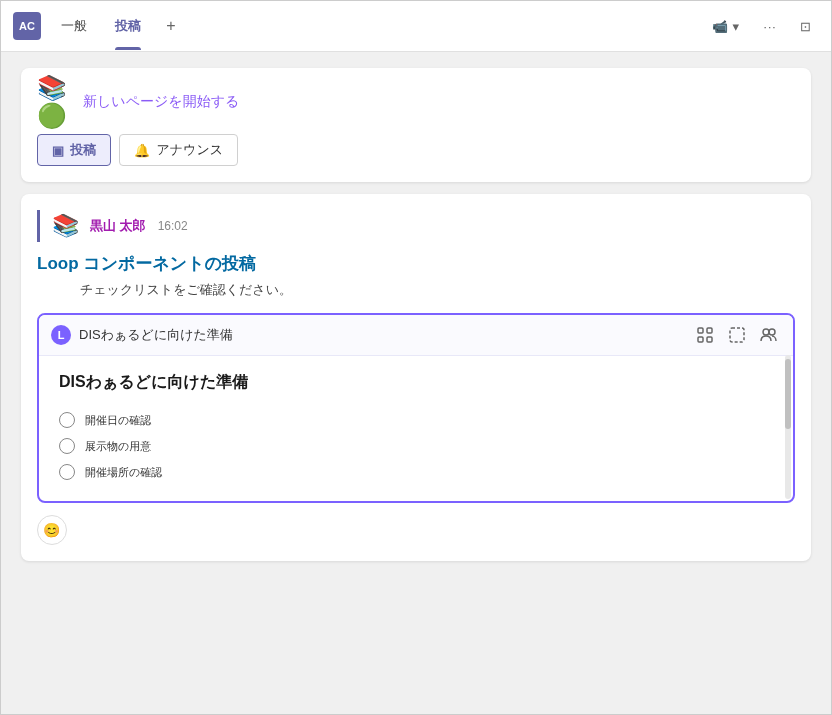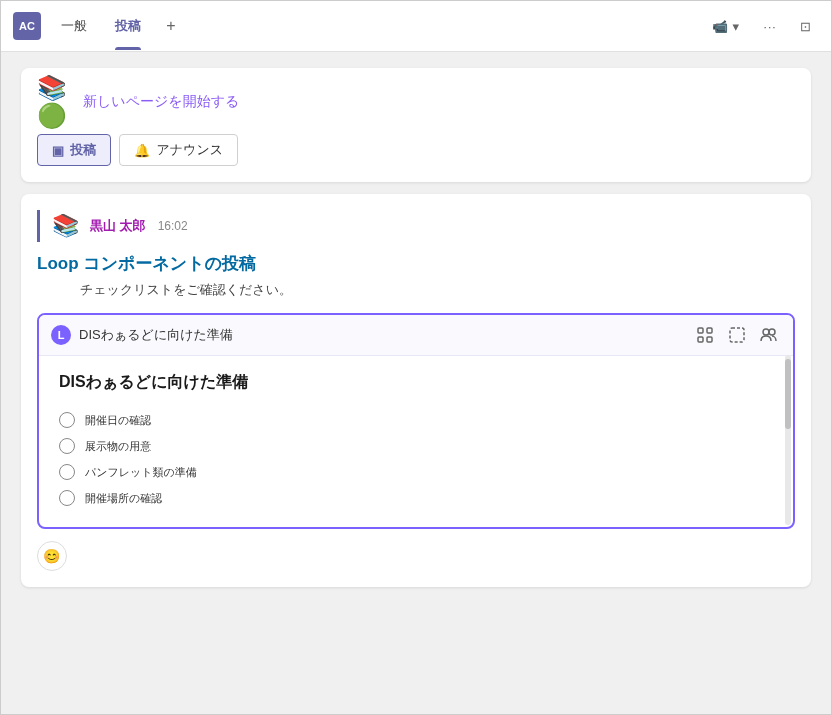--- a/index.html
+++ b/index.html
@@ -434,24 +434,20 @@
           <div class="checklist-item">
             <div class="check-circle"></div>
             <span>開催日の確認</span>
           </div>
           <div class="checklist-item">
             <div class="check-circle"></div>
             <span>展示物の用意</span>
           </div>
           <div class="checklist-item">
             <div class="check-circle"></div>
-            <span>パンフレット類の準備</span>
-          </div>
-          <div class="checklist-item">
-            <div class="check-circle"></div>
             <span>開催場所の確認</span>
           </div>
         </div>
 
         <div style="position:absolute;right:2px;top:40px;bottom:2px;width:6px;background:#e8e8e8;border-radius:3px;">
           <div style="width:6px;height:70px;background:#c0c0c0;border-radius:3px;position:absolute;top:4px;"></div>
         </div>
       </div>
 
       <div class="reaction-bar">

